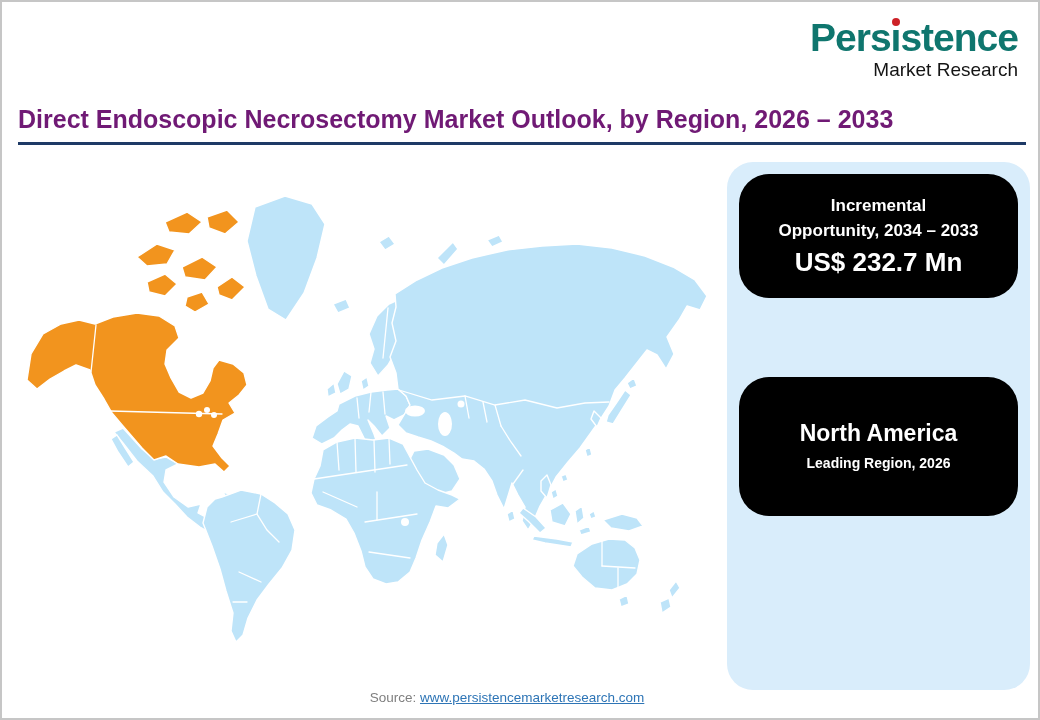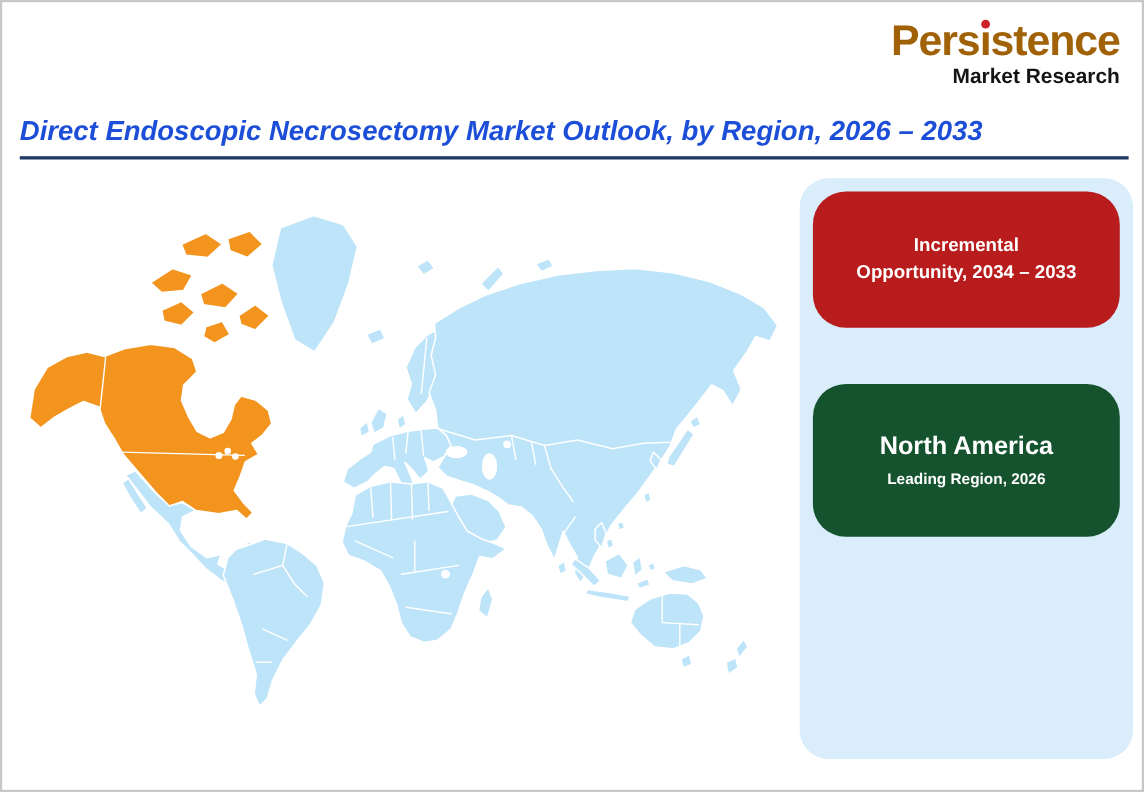--- a/index.html
+++ b/index.html
@@ -3,44 +3,44 @@
 <meta charset="utf-8">
 <style>
   html,body{margin:0;padding:0;background:#fff;}
   .page{
     position:relative;width:1040px;height:720px;box-sizing:border-box;
     background:#ffffff;border:2px solid #c6c6c6;overflow:hidden;
     font-family:"Liberation Sans", sans-serif;
   }
   
   .logo{position:absolute;top:16px;right:20px;text-align:right;line-height:1;}
-  .logo-brand{font-size:39px;font-weight:bold;color:#a16207;letter-spacing:-1px;}
+  .logo-brand{font-size:39px;font-weight:bold;color:#0f766e;letter-spacing:-1px;}
   .logo-i{position:relative;display:inline-block;}
   .logo-i .dot{position:absolute;left:50%;transform:translateX(-50%);top:0px;
     width:8px;height:8px;border-radius:50%;background:#CD2127;}
-  .logo-sub{font-size:19px;font-weight:bold;color:#141414;margin-top:3px;}
+  .logo-sub{font-size:19px;font-weight:normal;color:#141414;margin-top:3px;}
   
   .title{
     position:absolute;left:16px;top:103px;width:1008px;
-    font-size:25px;font-weight:bold;color:#1d4ed8;
-    padding-bottom:8px;border-bottom:3px solid #1E3A66;white-space:nowrap;font-style:italic;
+    font-size:25px;font-weight:bold;color:#701a75;
+    padding-bottom:8px;border-bottom:3px solid #1E3A66;white-space:nowrap;
   }
   
   .map{position:absolute;left:15px;top:160px;}
   
   .panel{
     position:absolute;left:725px;top:160px;width:303px;height:528px;
     background:#D9EDFB;border-radius:26px;
   }
   .card{
     position:absolute;left:12px;right:12px;border-radius:30px;color:#ffffff;
     text-align:center;display:flex;flex-direction:column;justify-content:center;
   }
-  .card.navy{background:#b91c1c;}
-  .card.orange{background:#14532d;}
+  .card.navy{background:#000000;}
+  .card.orange{background:#000000;margin-top:28px;}
   .card1{top:12px;height:124px;}
   .card2{top:187px;height:139px;}
   .card3{top:375px;height:140px;}
   .card-line{font-size:17px;font-weight:bold;line-height:1.45;}
   .card-value{font-size:26px;font-weight:bold;margin-top:3px;}
   .card-heading{font-size:23px;font-weight:bold;line-height:1.2;}
   .card-sub{font-size:14px;font-weight:bold;margin-top:6px;line-height:1.35;}
   .card3 .card-sub{max-width:205px;margin-left:auto;margin-right:auto;}
   
   .source{position:absolute;bottom:13px;left:0;width:1010px;text-align:center;
@@ -152,21 +152,26 @@
       <path d="M585 378 L585 404"></path>
       <path d="M585 404 L618 406"></path>
       <path d="M601 406 L601 426"></path>
     </g>
   </svg>
 
   <div class="panel">
     <div class="card navy card1">
       <div class="card-line">Incremental</div>
       <div class="card-line">Opportunity, 2034 – 2033</div>
+      <div class="card-value">US$ 232.7 Mn</div>
     </div>
     <div class="card orange card2">
       <div class="card-heading">North America</div>
       <div class="card-sub">Leading Region, 2026</div>
     </div>
   </div>
 
+  <div class="source">
+    <span>Source:</span>
+    <a href="#">www.persistencemarketresearch.com</a>
+  </div>
 
 </div>
 
 </body></html>

